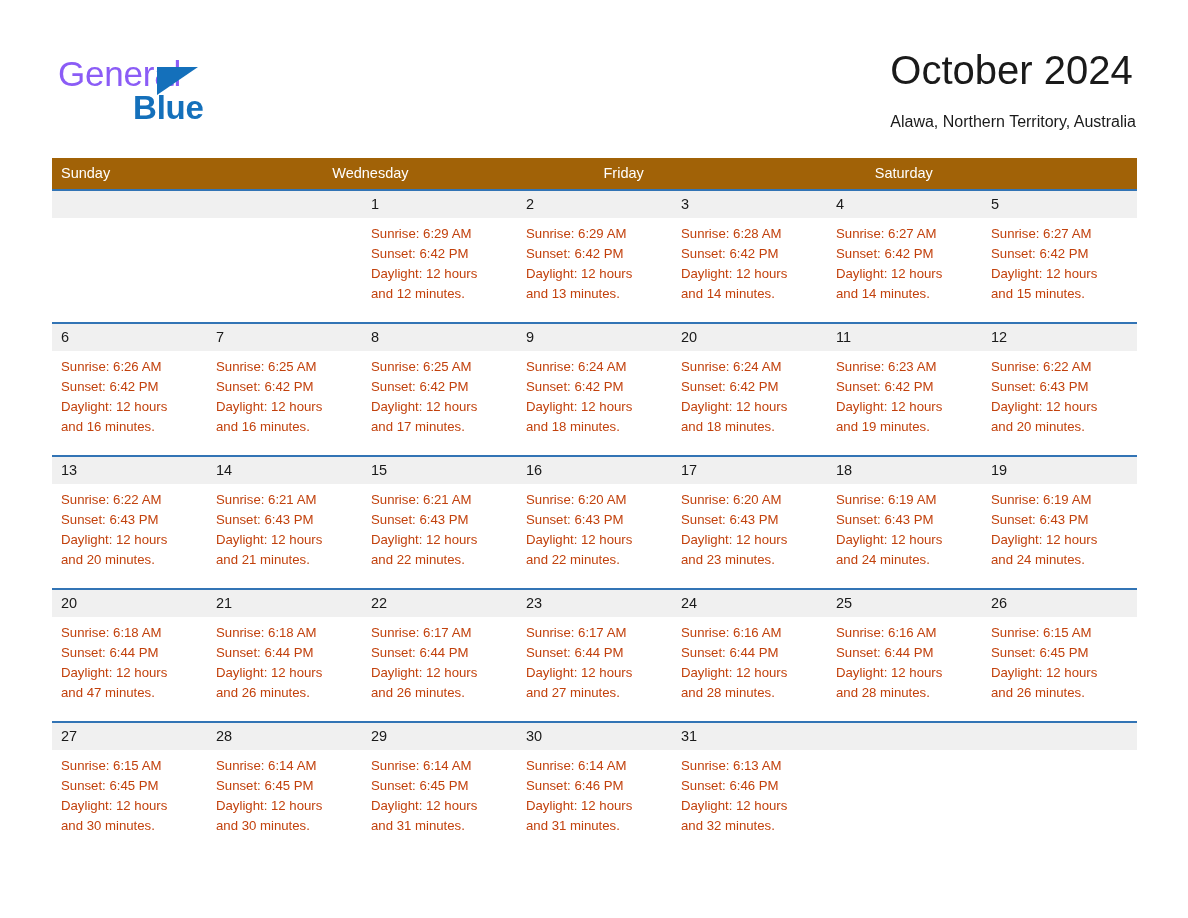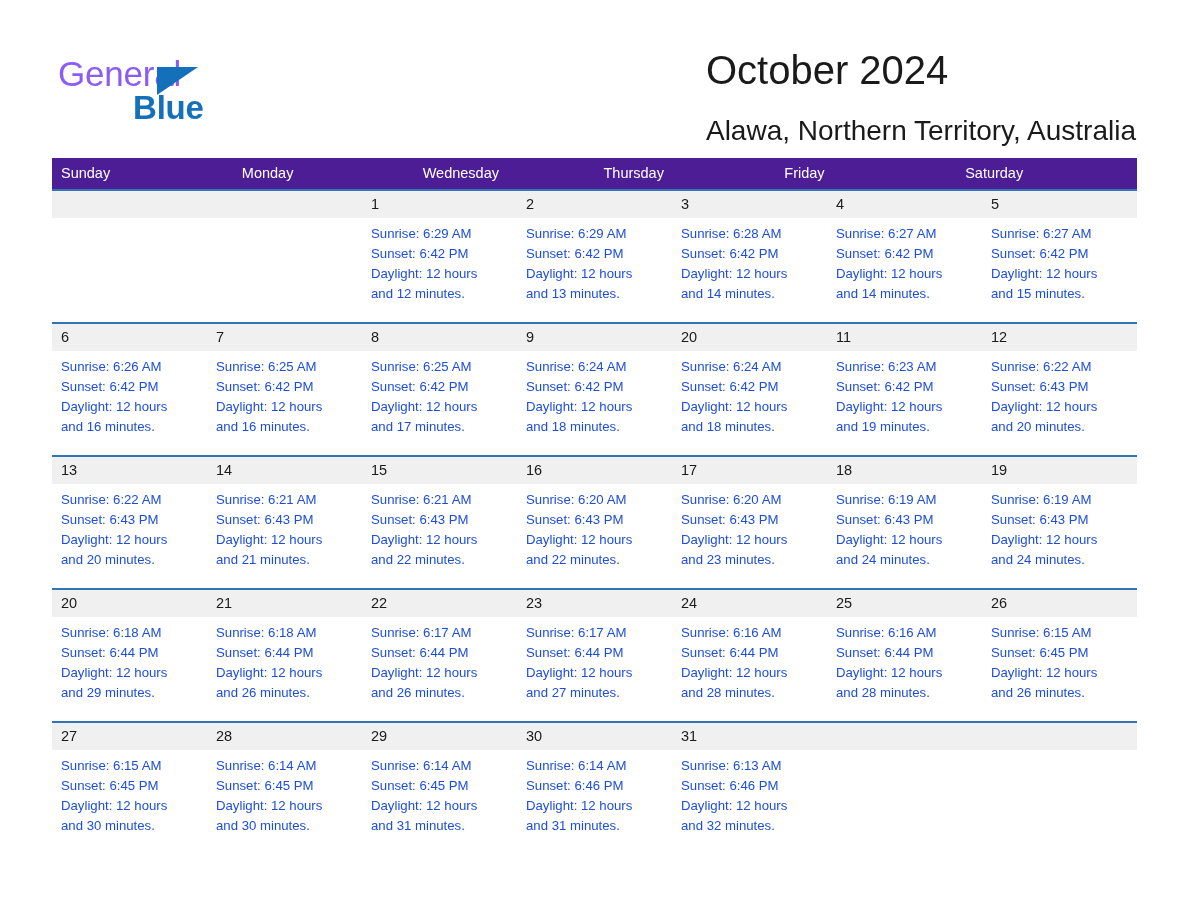--- a/index.html
+++ b/index.html
@@ -71,38 +71,38 @@
     top: 0;
   }
   .month-title {
     font-size: 40px;
     font-weight: 400;
     line-height: 52px;
     color: #1a1a1a;
     white-space: nowrap;
   }
   .location {
-    margin-top: 21px;
-    font-size: 28px;
+    margin-top: 12px;
+    font-size: 16px;
     font-weight: 400;
     line-height: 28px;
     color: #1a1a1a;
     white-space: nowrap;
   }
 
   
   .cal {
     position: absolute;
     left: 52px;
     top: 158px;
     width: 1085px;
   }
   .weekday-row {
     display: flex;
-    background: #4c1d95;
+    background: #a16207;
     height: 31px;
   }
   .weekday {
     flex: 1 1 0;
     color: #ffffff;
     font-size: 14.5px;
     line-height: 31px;
     padding-left: 9px;
     box-sizing: border-box;
     white-space: nowrap;
@@ -131,21 +131,21 @@
   .day-num {
     font-size: 14.5px;
     line-height: 27px;
     padding-left: 9px;
     color: #1a1a1a;
   }
   .day-body {
     padding: 6px 9px 0 9px;
     font-size: 13.2px;
     line-height: 20px;
-    color: #1d4ed8;
+    color: #c2410c;
   }
   .day-body div {
     white-space: nowrap;
   }
 </style>
 </head>
 <body>
 
 <div class="page">
 
@@ -161,23 +161,21 @@
       <div class="month-title">October 2024</div>
       <div class="location">Alawa, Northern Territory, Australia</div>
     </div>
 
   </div>
 
   <div class="cal">
 
     <div class="weekday-row">
       <div class="weekday">Sunday</div>
-      <div class="weekday">Monday</div>
       <div class="weekday">Wednesday</div>
-      <div class="weekday">Thursday</div>
       <div class="weekday">Friday</div>
       <div class="weekday">Saturday</div>
     </div>
 
     <div class="week">
       <div class="day-cell empty">
         <div class="day-num-band"><span class="day-num"></span></div>
 
       </div>
       <div class="day-cell empty">
@@ -363,21 +361,21 @@
       </div>
     </div>
 
     <div class="week">
       <div class="day-cell">
         <div class="day-num-band"><span class="day-num">20</span></div>
         <div class="day-body">
           <div>Sunrise: 6:18 AM</div>
           <div>Sunset: 6:44 PM</div>
           <div>Daylight: 12 hours</div>
-          <div>and 29 minutes.</div>
+          <div>and 47 minutes.</div>
         </div>
       </div>
       <div class="day-cell">
         <div class="day-num-band"><span class="day-num">21</span></div>
         <div class="day-body">
           <div>Sunrise: 6:18 AM</div>
           <div>Sunset: 6:44 PM</div>
           <div>Daylight: 12 hours</div>
           <div>and 26 minutes.</div>
         </div>

